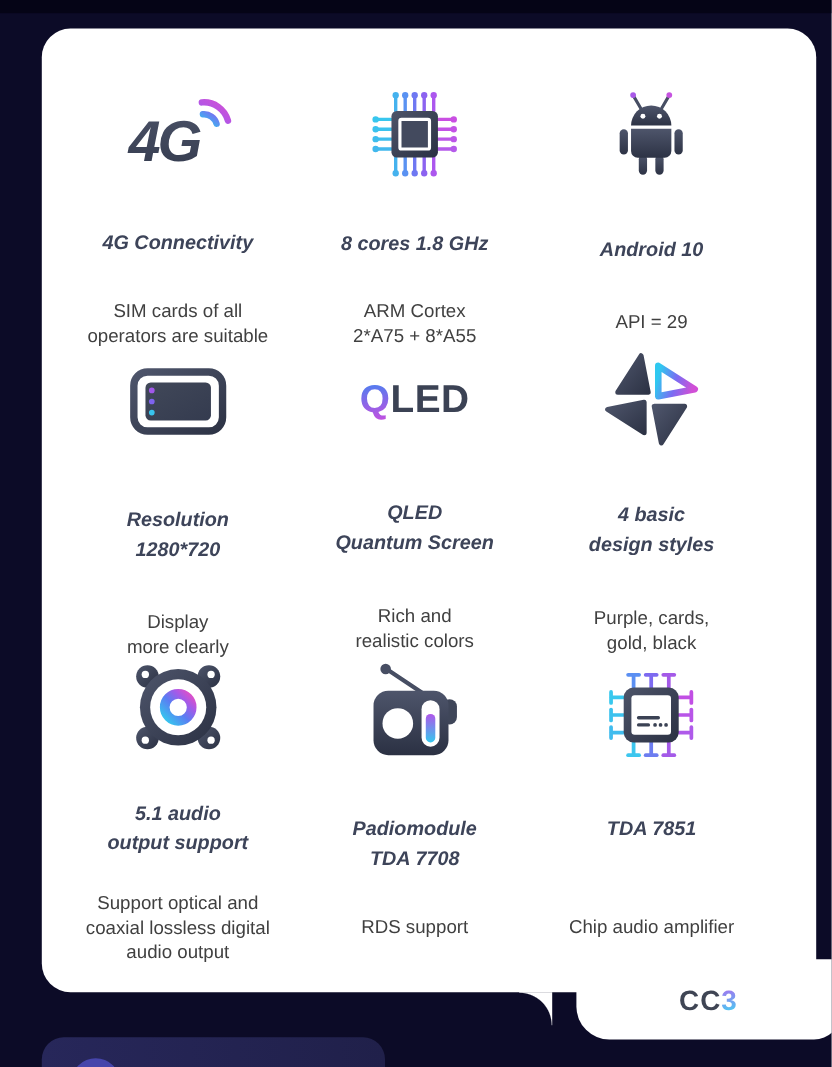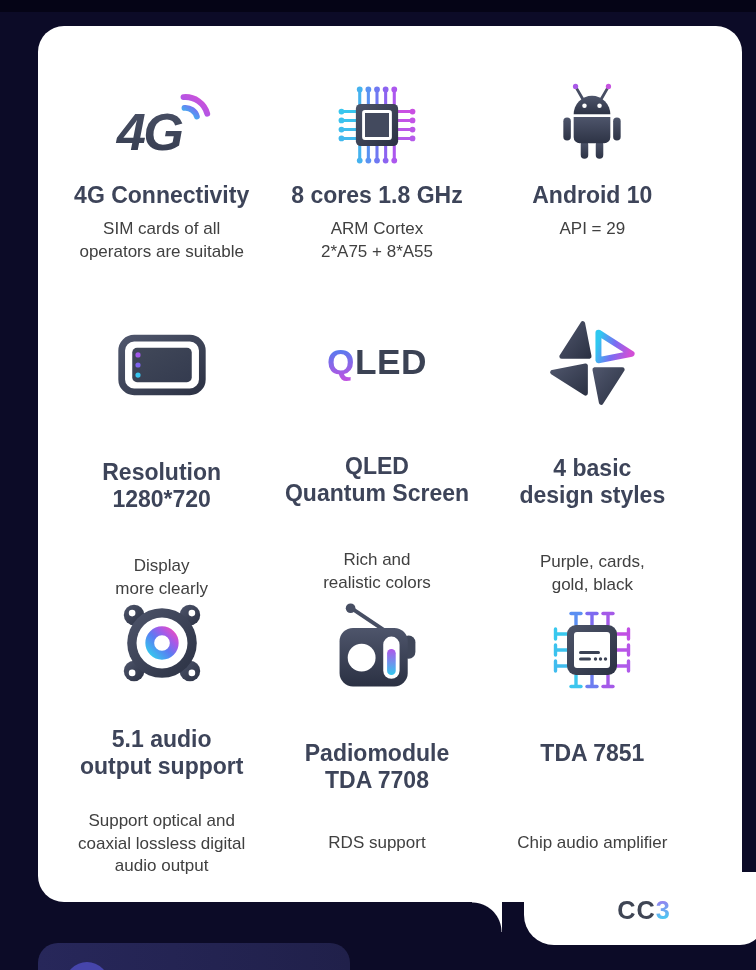--- a/index.html
+++ b/index.html
@@ -11,26 +11,27 @@
   .top-bar{position:absolute;left:0;top:0;width:756px;height:12px;background:#050416;}
   .card{
     position:absolute;left:38px;top:26px;width:704px;height:876px;
     background:#ffffff;border-radius:26px;
   }
   .grid{
     position:absolute;left:16px;right:42px;top:48px;
     display:grid;grid-template-columns:repeat(3,1fr);
   }
   .cell{display:flex;flex-direction:column;align-items:center;text-align:center;}
-  .r1{height:243px;} .r2{height:277px;gap:42px;} .r3{height:282px;gap:30px;}
+  .r1{height:243px;gap:32px;} .r2{height:277px;gap:42px;} .r3{height:282px;gap:30px;}
   .icon-box{display:flex;align-items:center;justify-content:center;}
   .r1 .icon-box{height:102px;} .r2 .icon-box{height:106px;} .r3 .icon-box{height:112px;}
   .title{
-    margin:0;font-size:23px;line-height:27px;font-weight:700;color:#3d4459;
+    margin:0;font-size:18px;line-height:27px;font-weight:700;color:#3d4459;
     white-space:pre-line;
+    font-style:italic;
   }
   .r1 .title{height:36px;margin-top:6px;}
   .r2 .title,.r3 .title{height:62px;margin-top:4px;}
   .sub{
     margin:0;font-size:17px;line-height:22.5px;color:#404040;white-space:pre-line;
   }
   .tab{
     position:absolute;left:524px;top:872px;width:240px;height:73px;
     background:#ffffff;border-radius:0 0 24px 30px;
     display:flex;align-items:center;justify-content:center;padding-top:4px;box-sizing:border-box;

